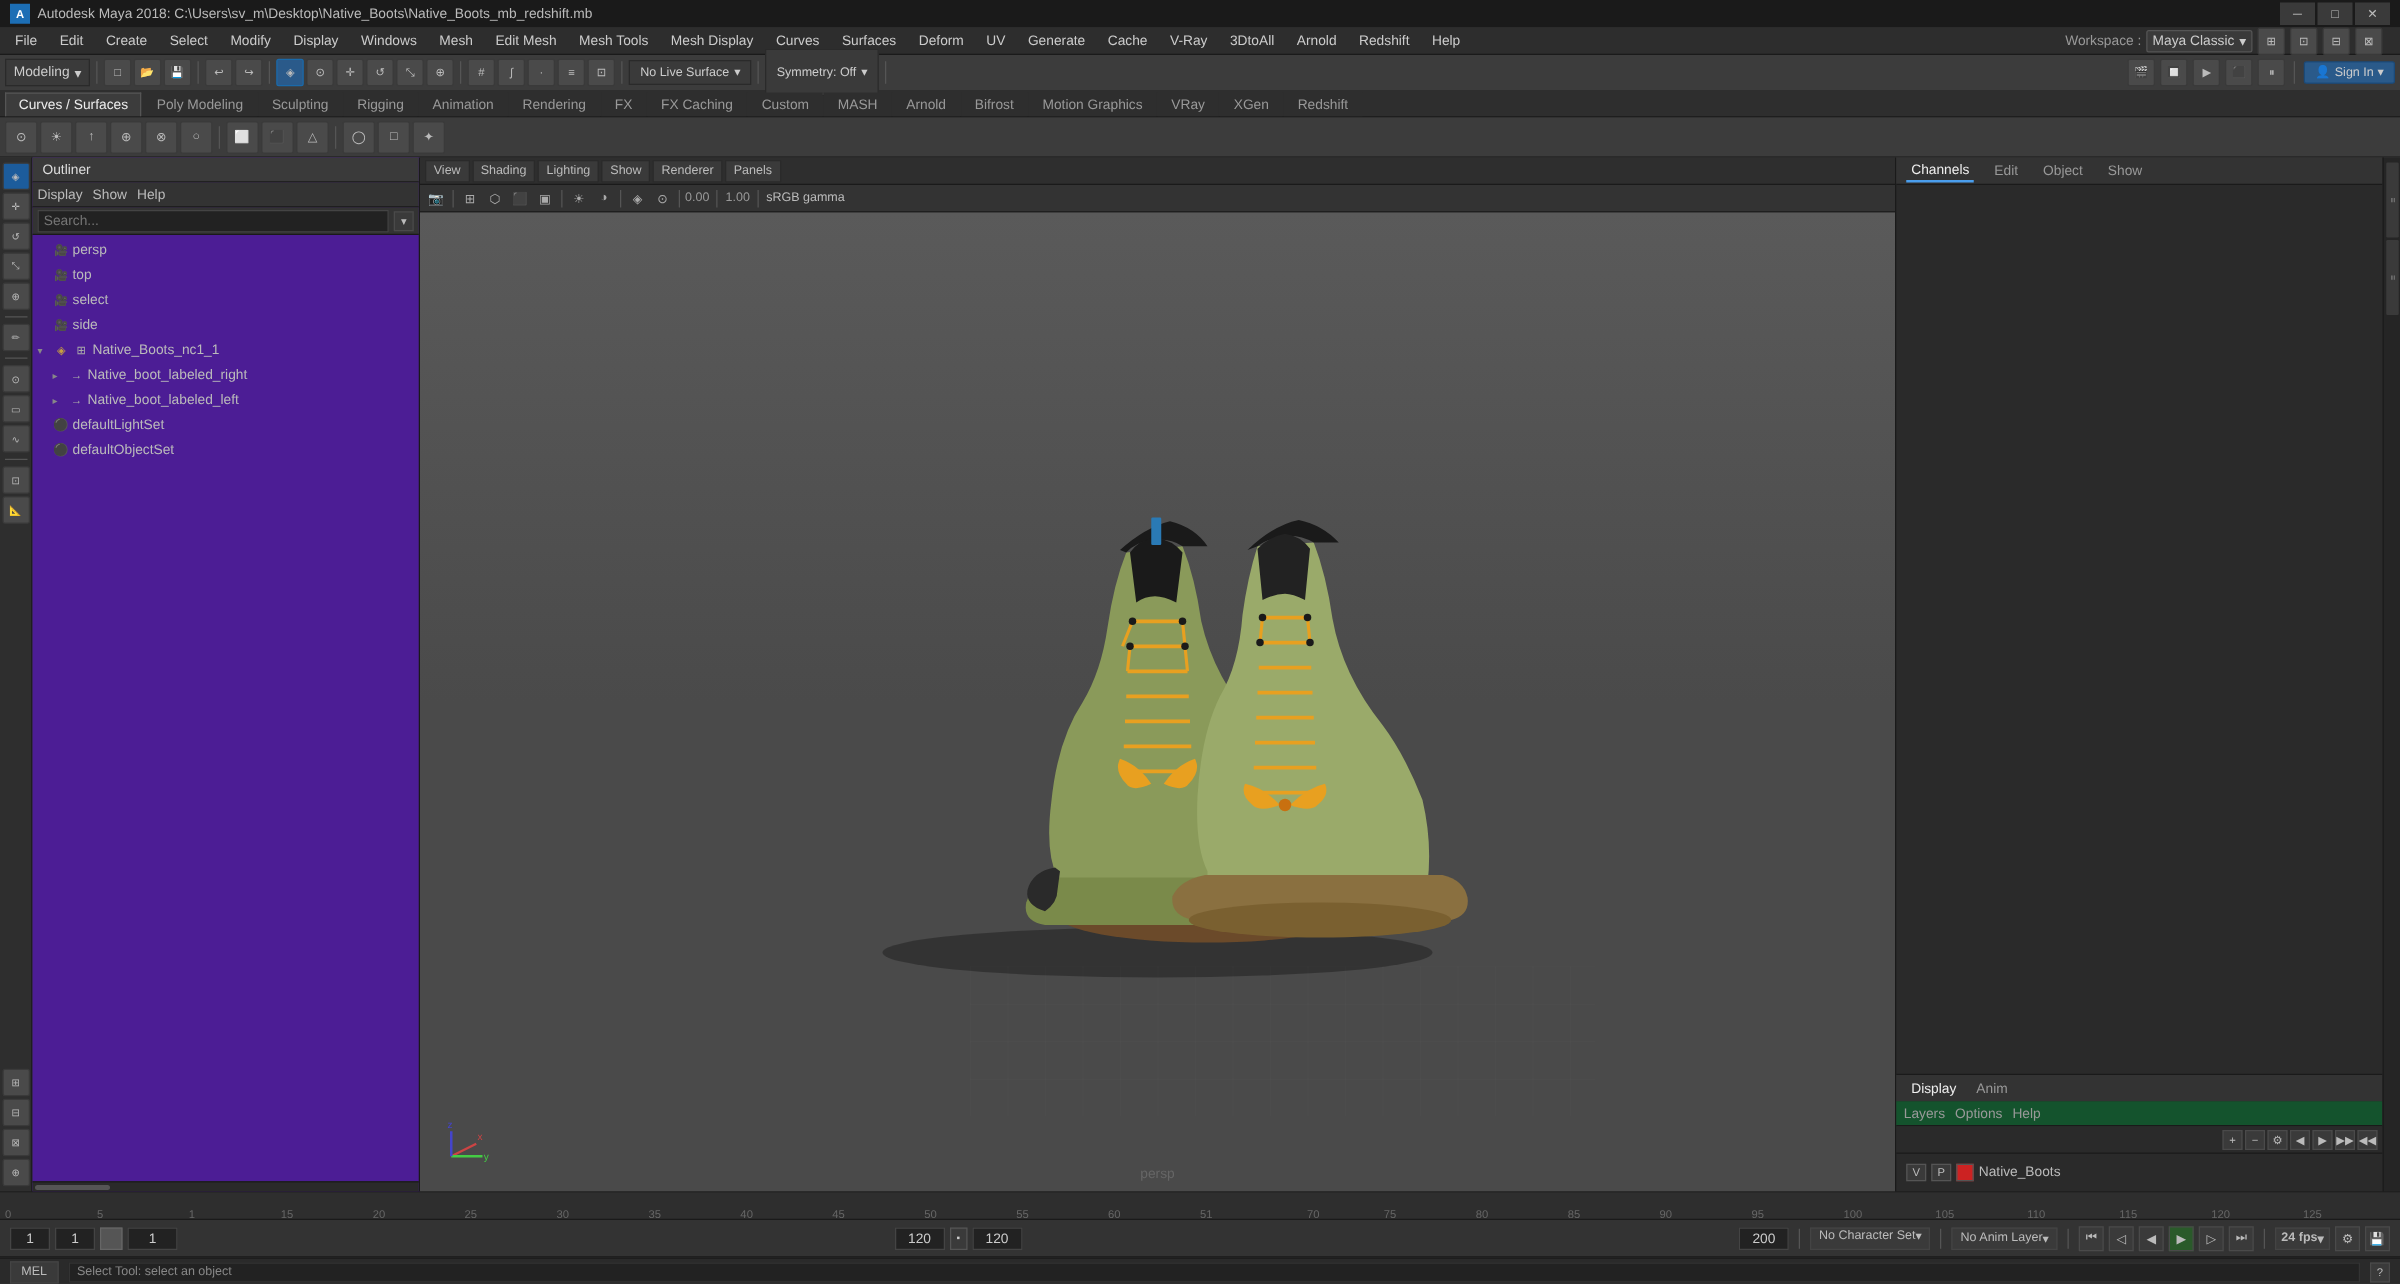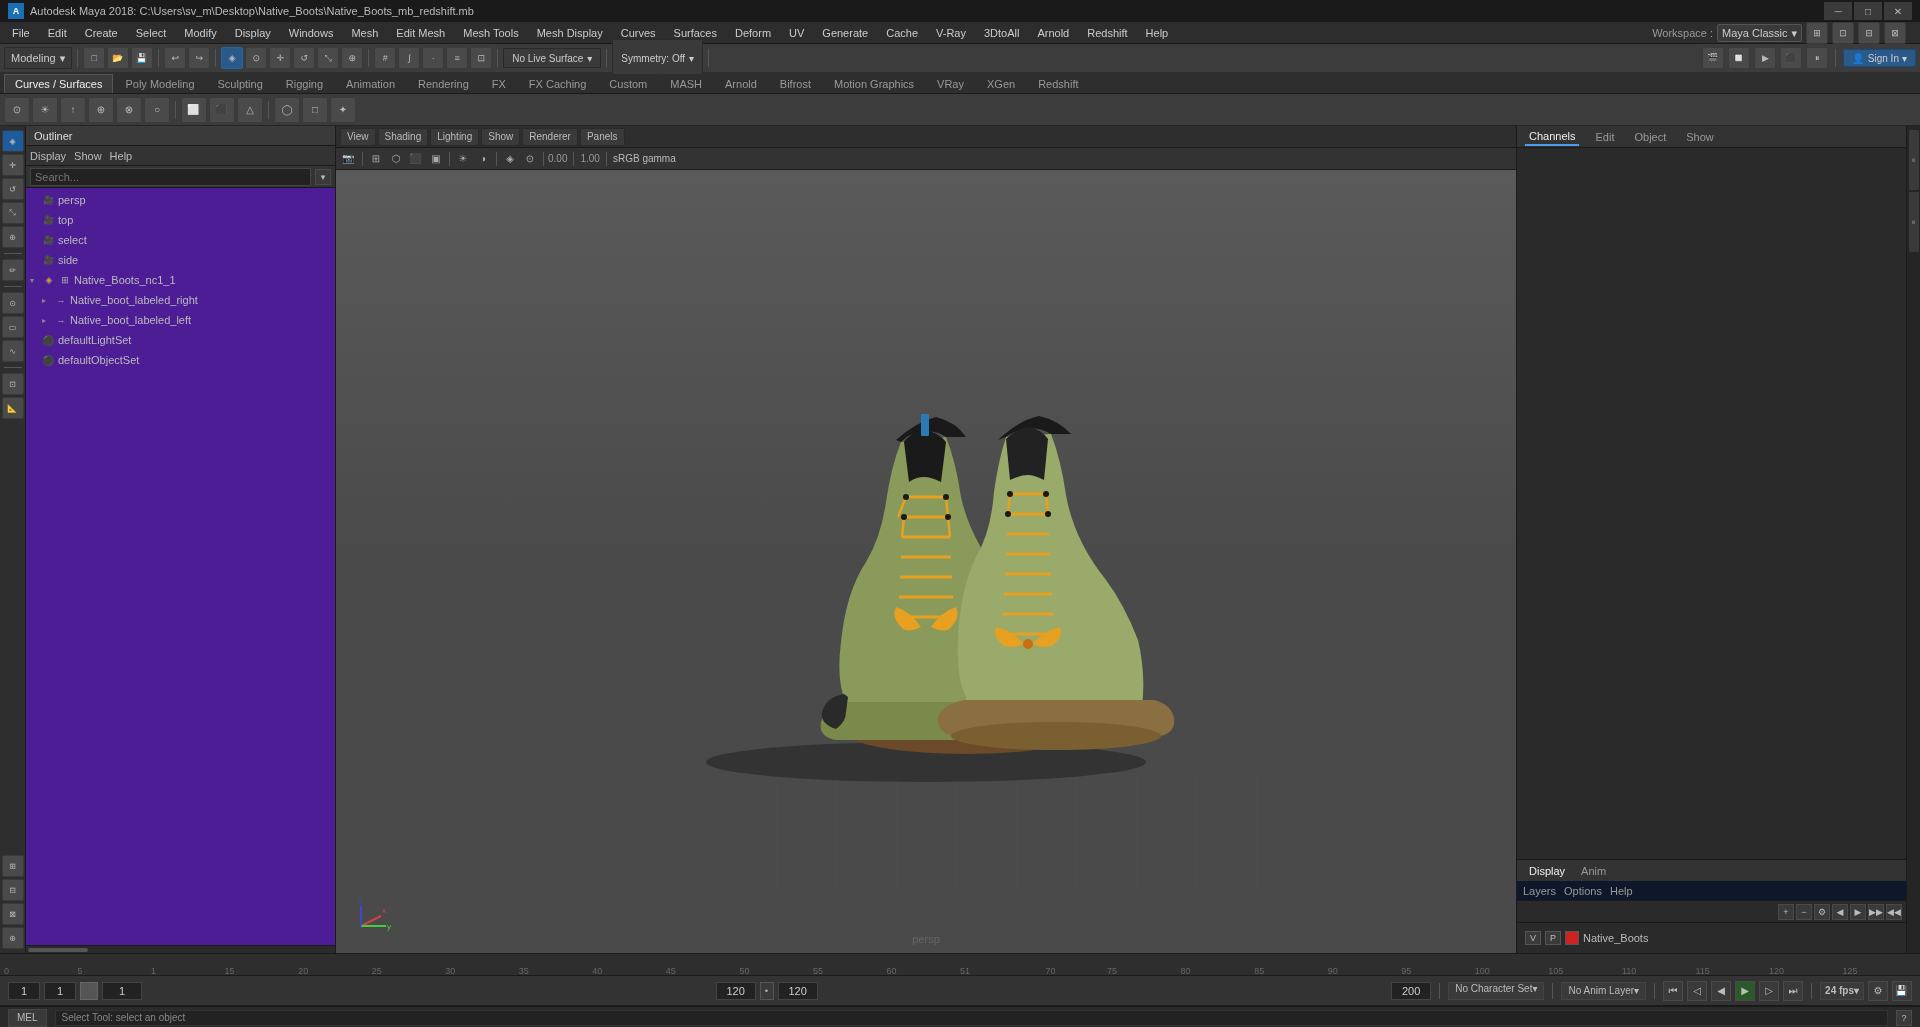--- a/index.html
+++ b/index.html
@@ -399,21 +399,21 @@
     .display-tab {
       font-size: 11px;
       color: #999;
       cursor: pointer;
       padding: 2px 6px;
     }
     .display-tab.active { color: #eee; }
 
     #display-submenu {
       height: 20px;
-      background: #0f172a;
+      background: #14532d;
       display: flex;
       align-items: center;
       padding: 0 6px;
       gap: 8px;
       border-bottom: 1px solid #1a1a1a;
     }
     .display-sub {
       font-size: 11px;
       color: #999;
       cursor: pointer;

